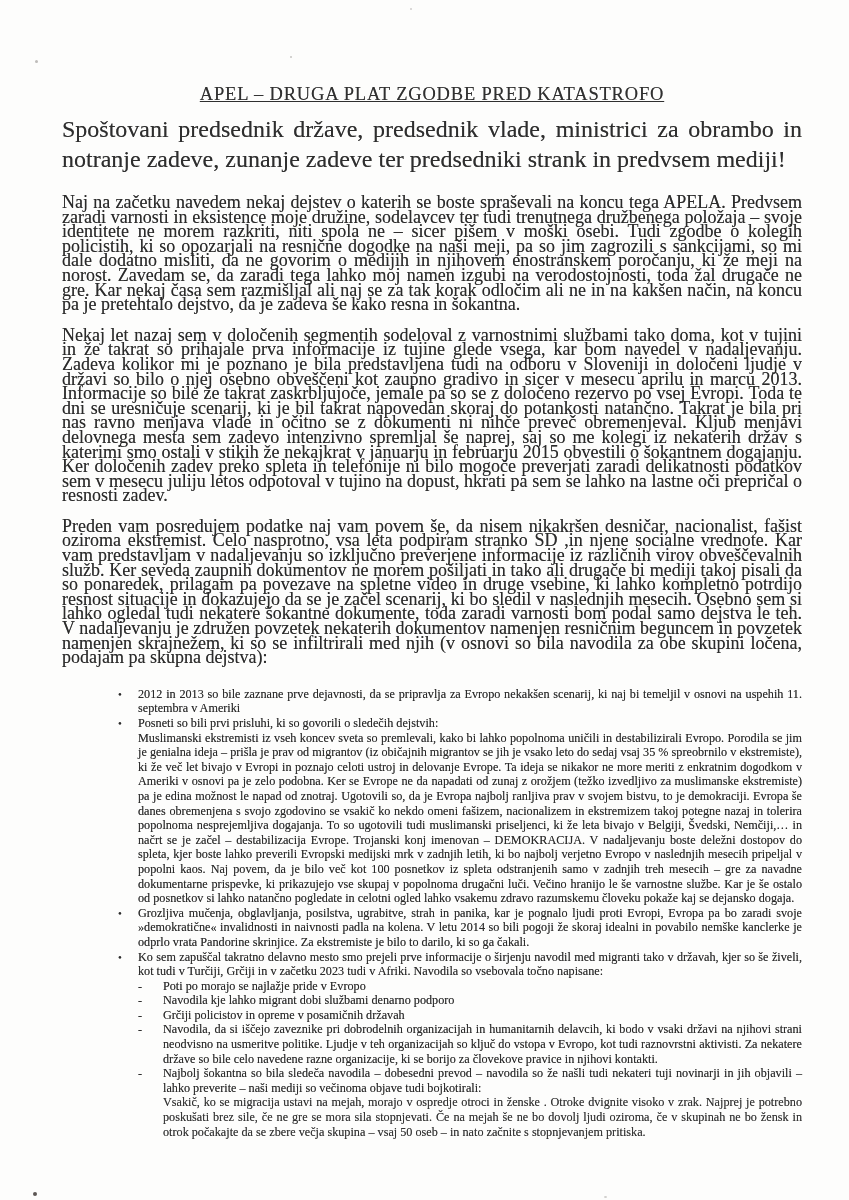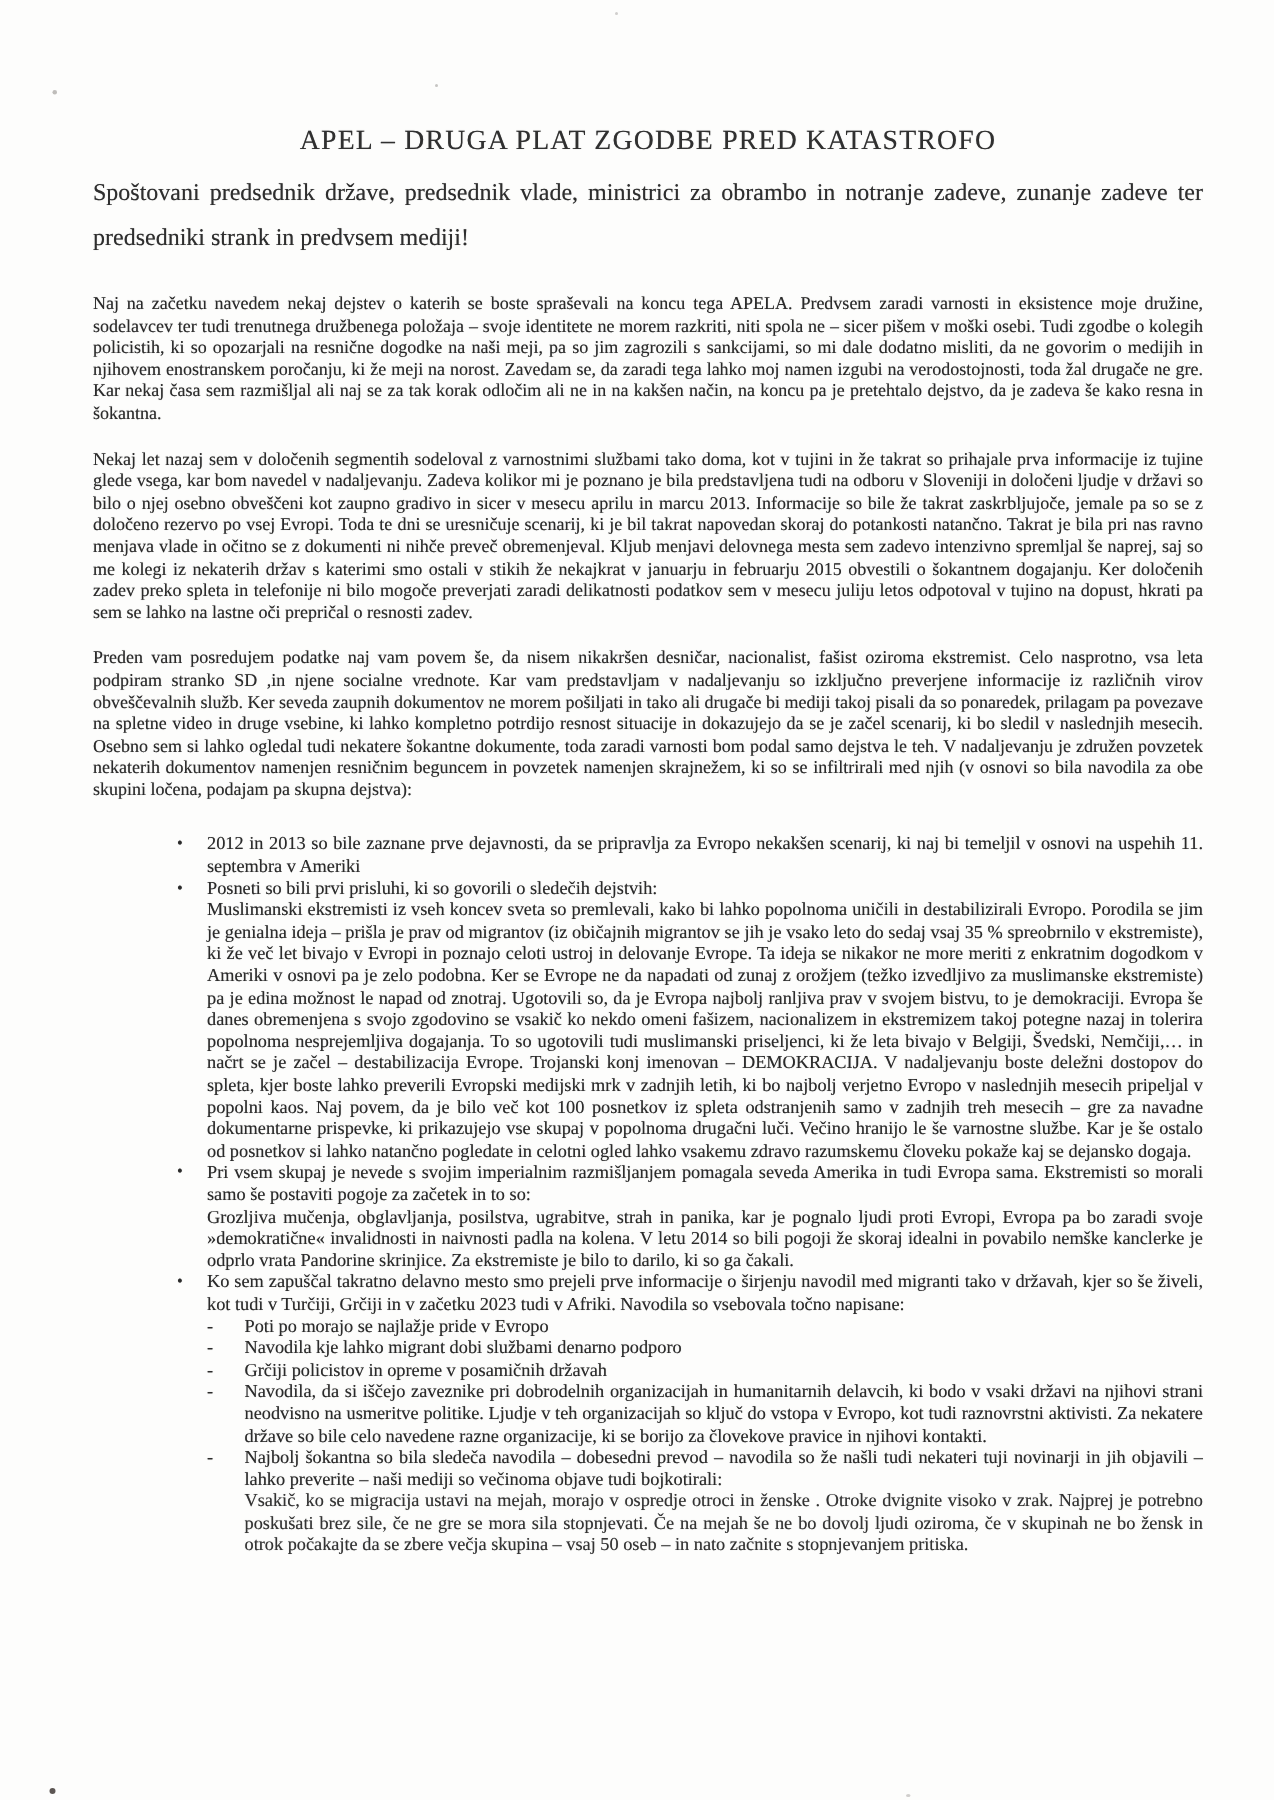--- a/index.html
+++ b/index.html
@@ -27,32 +27,33 @@
     text-shadow: 0 0 0.45px rgba(45,45,45,0.55);
   }
 
   .title {
     text-align: center;
     font-size: 18.5px;
     letter-spacing: 0.8px;
     color: #303030;
     margin-bottom: 9px;
     white-space: nowrap;
+    text-decoration: underline;
   }
 
   .salutation {
-    font-size: 16px;
+    font-size: 24px;
     line-height: 30px;
     text-align: justify;
     color: #2e2e2e;
     margin-bottom: 21px;
   }
 
   .par {
-    font-size: 12px;
+    font-size: 18px;
     line-height: 14.6px;
     text-align: justify;
     margin-bottom: 16px;
   }
 
   .par-last { margin-bottom: 22px; }
 
   .facts {
     margin-left: 56px;
     font-size: 12.2px;
@@ -144,21 +145,20 @@
         <span class="bullet-marker">•</span>
         <div class="fact-body">
           <div class="fact-text">Posneti so bili prvi prisluhi, ki so govorili o sledečih dejstvih:</div>
           <div class="fact-continuation">Muslimanski ekstremisti iz vseh koncev sveta so premlevali, kako bi lahko popolnoma uničili in destabilizirali Evropo. Porodila se jim je genialna ideja – prišla je prav od migrantov (iz običajnih migrantov se jih je vsako leto do sedaj vsaj 35 % spreobrnilo v ekstremiste), ki že več let bivajo v Evropi in poznajo celoti ustroj in delovanje Evrope. Ta ideja se nikakor ne more meriti z enkratnim dogodkom v Ameriki v osnovi pa je zelo podobna. Ker se Evrope ne da napadati od zunaj z orožjem (težko izvedljivo za muslimanske ekstremiste) pa je edina možnost le napad od znotraj. Ugotovili so, da je Evropa najbolj ranljiva prav v svojem bistvu, to je demokraciji. Evropa še danes obremenjena s svojo zgodovino se vsakič ko nekdo omeni fašizem, nacionalizem in ekstremizem takoj potegne nazaj in tolerira popolnoma nesprejemljiva dogajanja. To so ugotovili tudi muslimanski priseljenci, ki že leta bivajo v Belgiji, Švedski, Nemčiji,… in načrt se je začel – destabilizacija Evrope. Trojanski konj imenovan – DEMOKRACIJA. V nadaljevanju boste deležni dostopov do spleta, kjer boste lahko preverili Evropski medijski mrk v zadnjih letih, ki bo najbolj verjetno Evropo v naslednjih mesecih pripeljal v popolni kaos. Naj povem, da je bilo več kot 100 posnetkov iz spleta odstranjenih samo v zadnjih treh mesecih – gre za navadne dokumentarne prispevke, ki prikazujejo vse skupaj v popolnoma drugačni luči. Večino hranijo le še varnostne službe. Kar je še ostalo od posnetkov si lahko natančno pogledate in celotni ogled lahko vsakemu zdravo razumskemu človeku pokaže kaj se dejansko dogaja.</div>
         </div>
       </div>
 
       <div class="fact">
         <span class="bullet-marker">•</span>
         <div class="fact-body">
-          <div class="fact-text">Pri vsem skupaj je nevede s svojim imperialnim razmišljanjem pomagala seveda Amerika in tudi Evropa sama. Ekstremisti so morali samo še postaviti pogoje za začetek in to so:</div>
           <div class="fact-continuation">Grozljiva mučenja, obglavljanja, posilstva, ugrabitve, strah in panika, kar je pognalo ljudi proti Evropi, Evropa pa bo zaradi svoje »demokratične« invalidnosti in naivnosti padla na kolena. V letu 2014 so bili pogoji že skoraj idealni in povabilo nemške kanclerke je odprlo vrata Pandorine skrinjice. Za ekstremiste je bilo to darilo, ki so ga čakali.</div>
         </div>
       </div>
 
       <div class="fact">
         <span class="bullet-marker">•</span>
         <div class="fact-body">
           <div class="fact-text">Ko sem zapuščal takratno delavno mesto smo prejeli prve informacije o širjenju navodil med migranti tako v državah, kjer so še živeli, kot tudi v Turčiji, Grčiji in v začetku 2023 tudi v Afriki. Navodila so vsebovala točno napisane:</div>
 
           <div class="sub-list">

